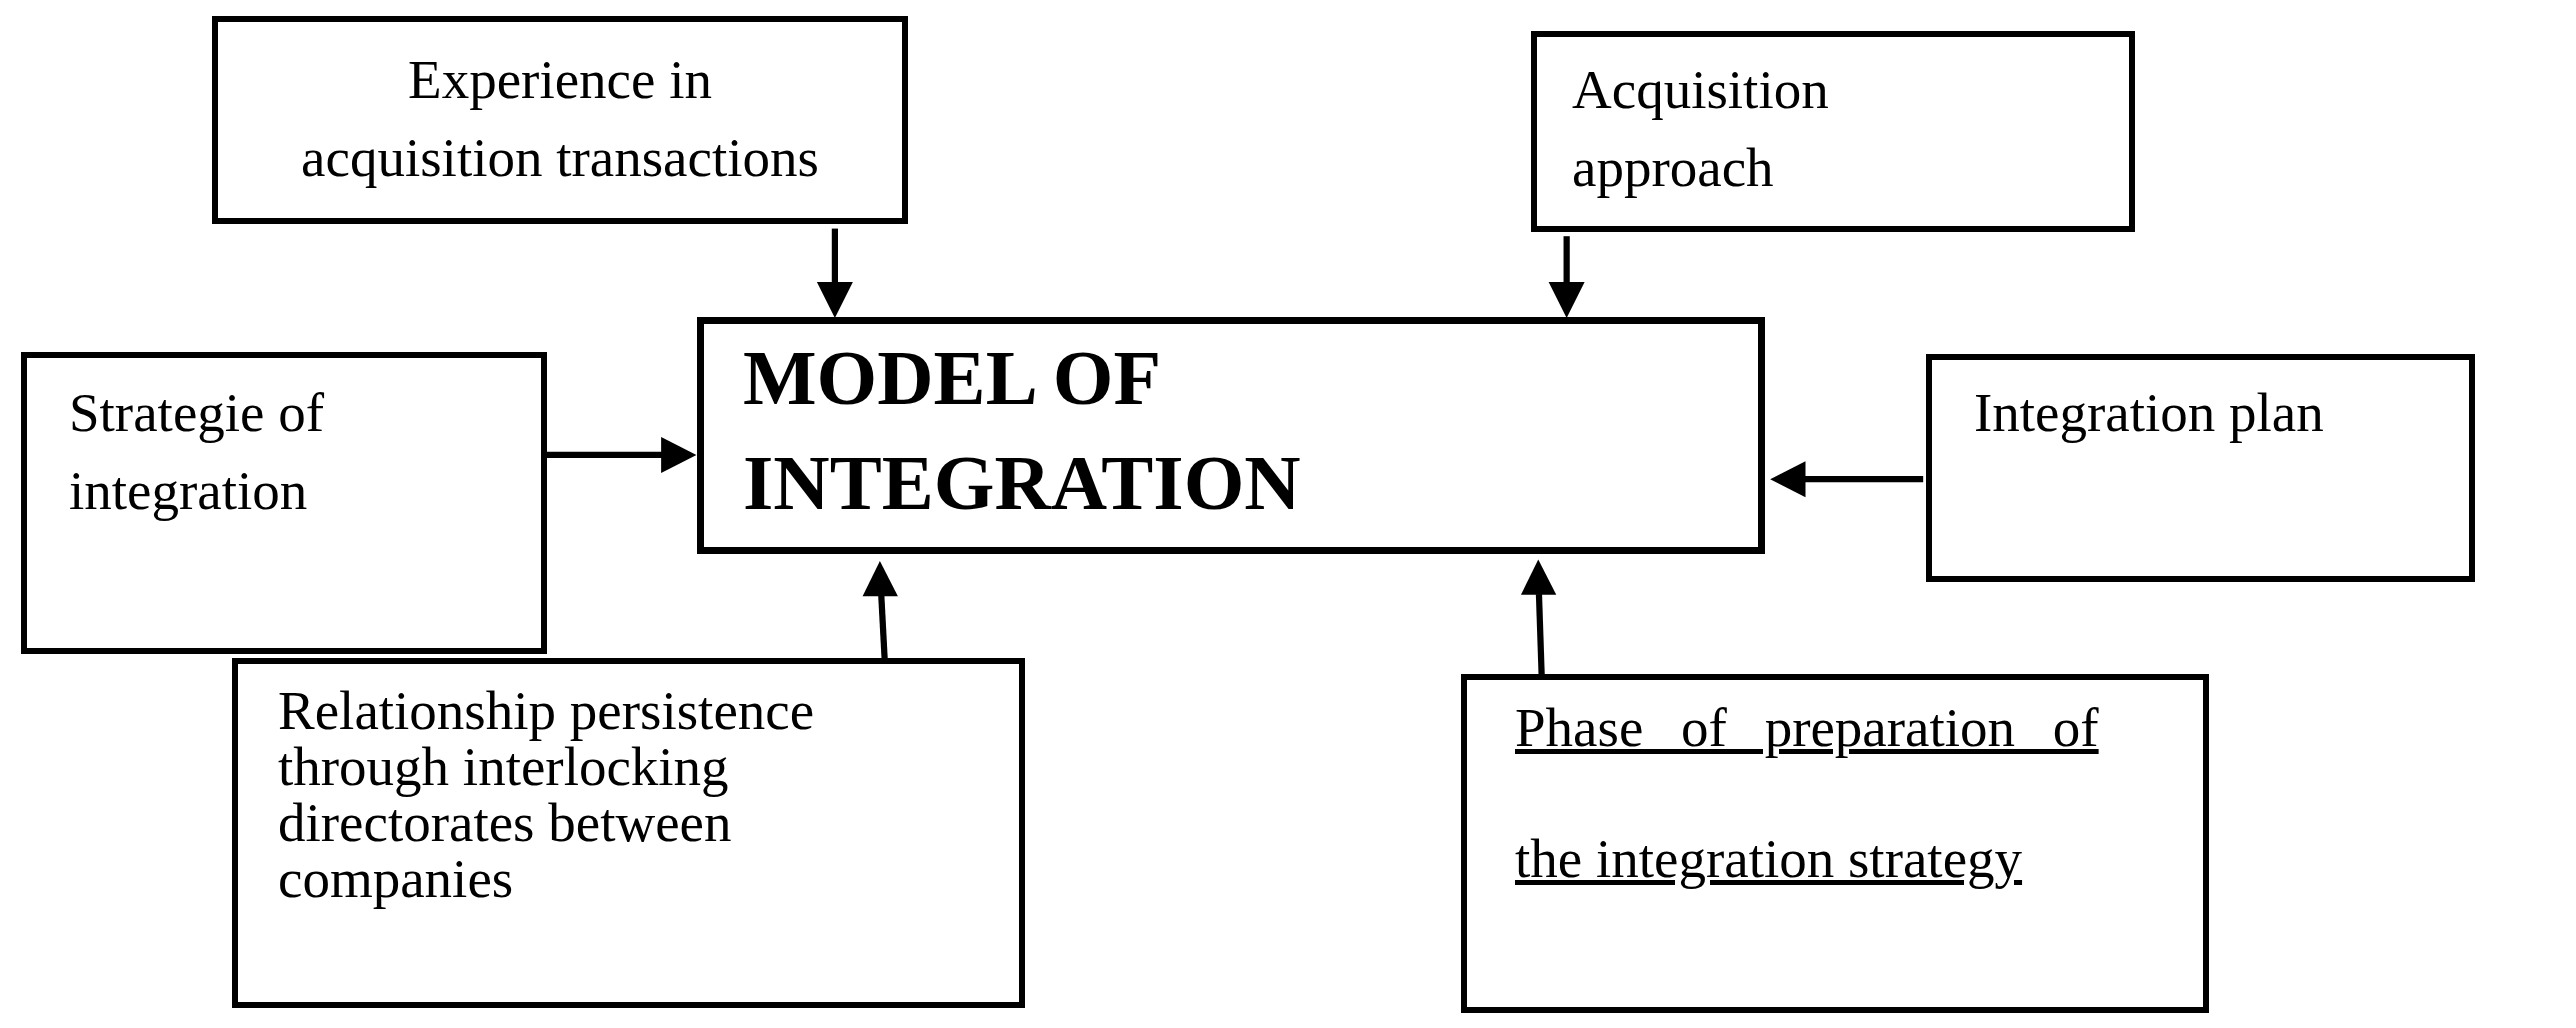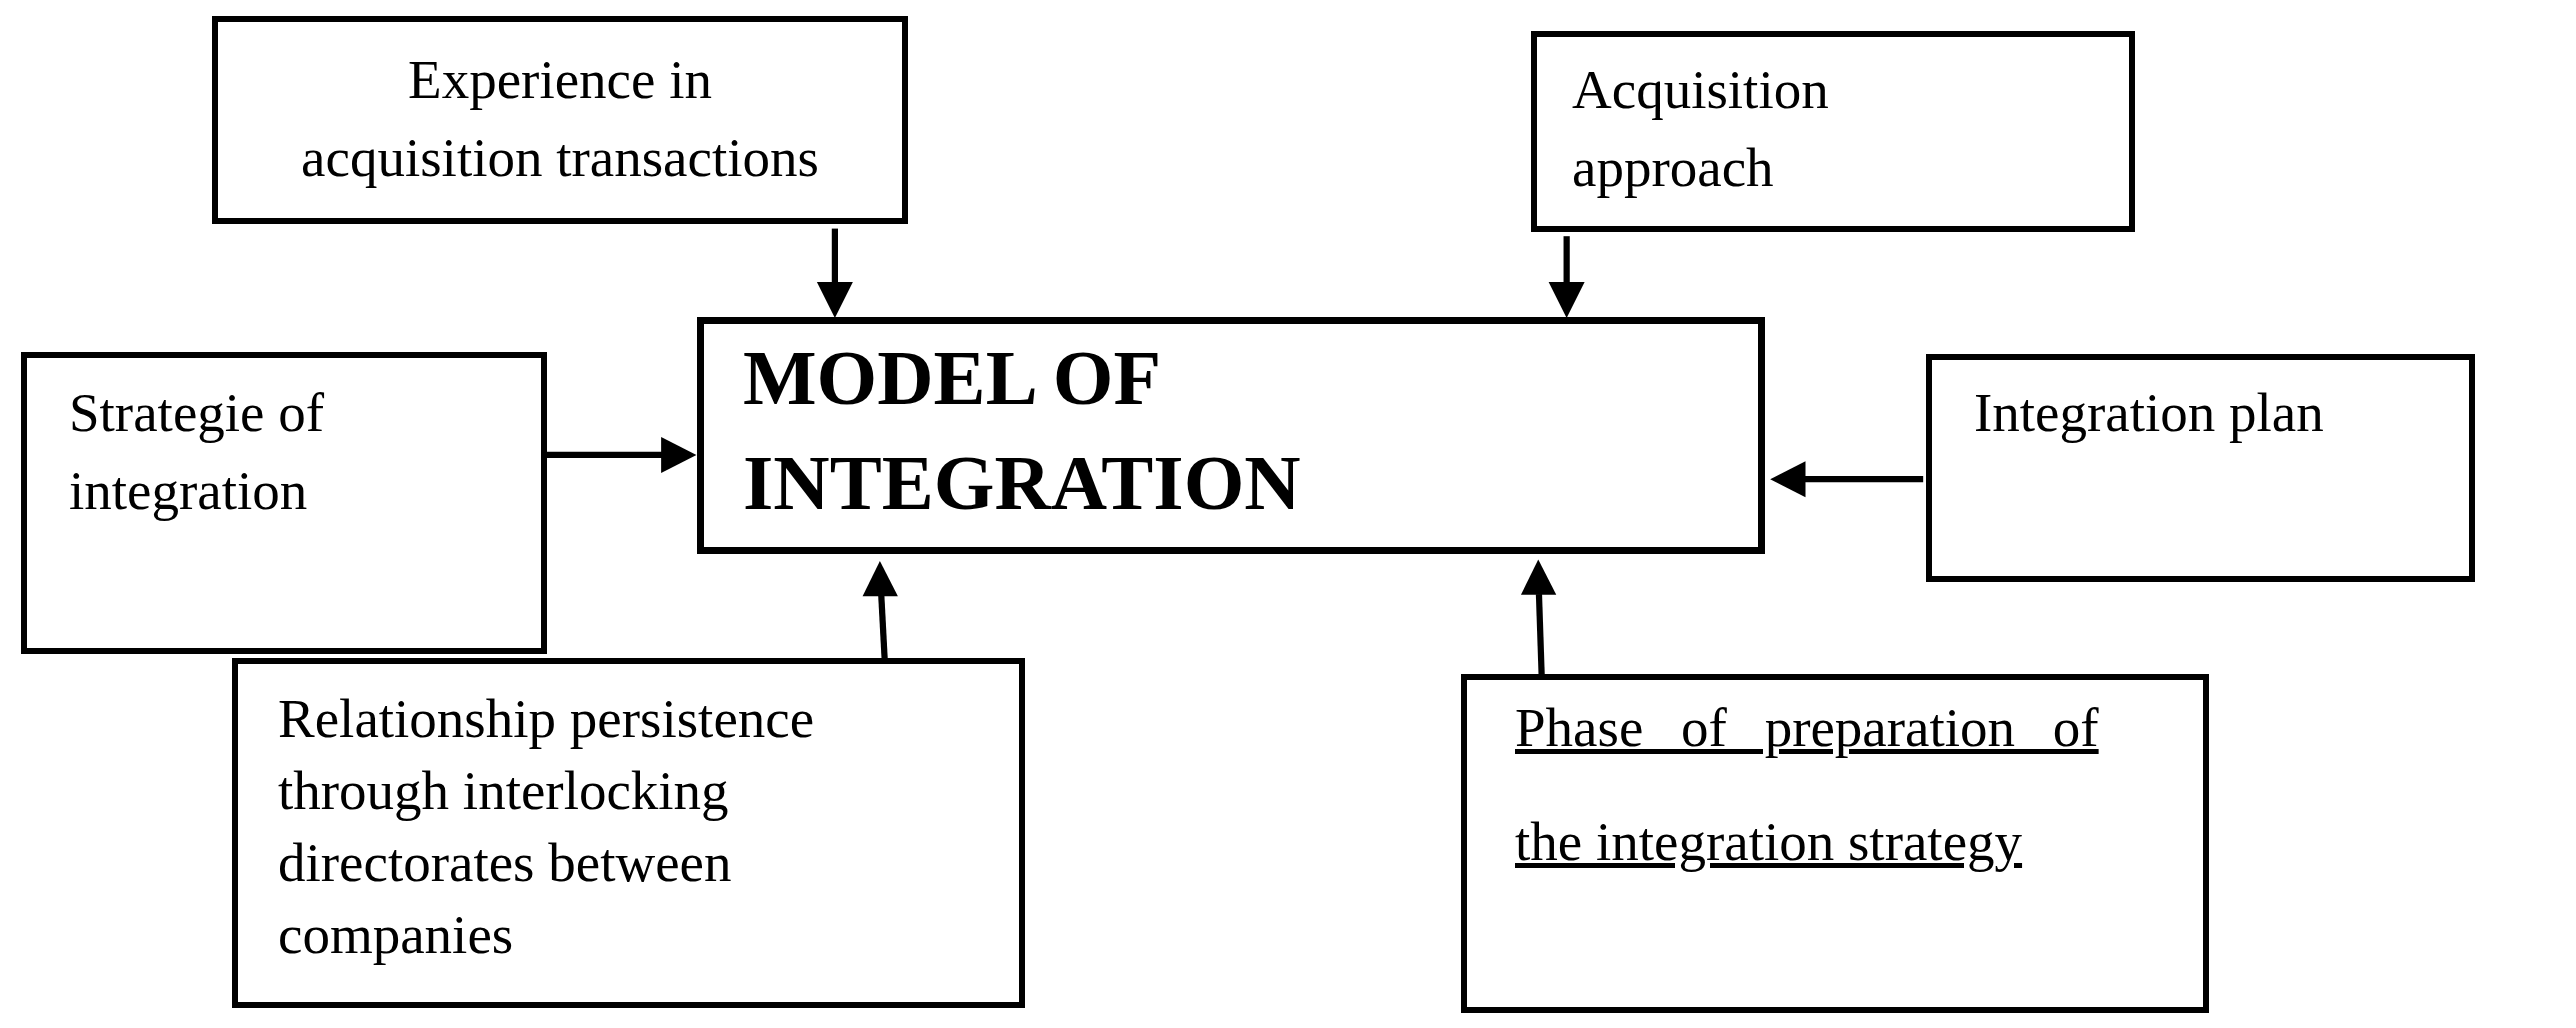--- a/index.html
+++ b/index.html
@@ -46,38 +46,38 @@
     font-size: 78px;
     line-height: 105px;
   }
   #box-plan {
     left: 1926px; top: 354px; width: 549px; height: 228px;
     padding: 14px 8px 0 42px;
   }
   #box-relationship {
     left: 232px; top: 658px; width: 793px; height: 350px;
     padding: 18.7px 14px 0 40px;
-    line-height: 72px;
+    line-height: 56px;
   }
   #box-phase {
     left: 1461px; top: 674px; width: 748px; height: 339px;
     padding: 0 48px;
     white-space: normal;
   }
   .phase-line {
     line-height: 78px;
     white-space: nowrap;
     text-decoration: underline;
   }
   .phase-line1 {
     margin-top: 9px;
     word-spacing: 24px;
   }
   .phase-line2 {
-    margin-top: 36px;
+    margin-top: 53px;
   }
   .arrow-layer {
     position: absolute;
     left: 0; top: 0;
     width: 2576px;
     height: 1029px;
     pointer-events: none;
   }
   .arrow-layer line {
     stroke: #000000;

